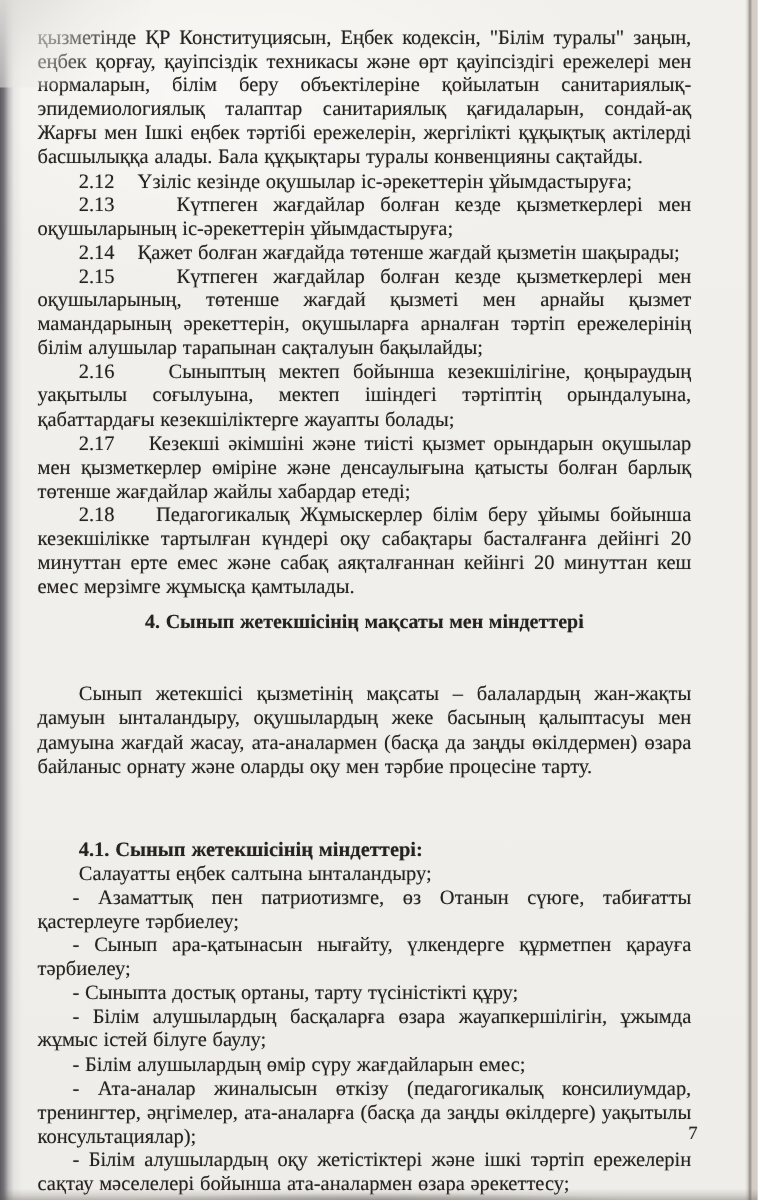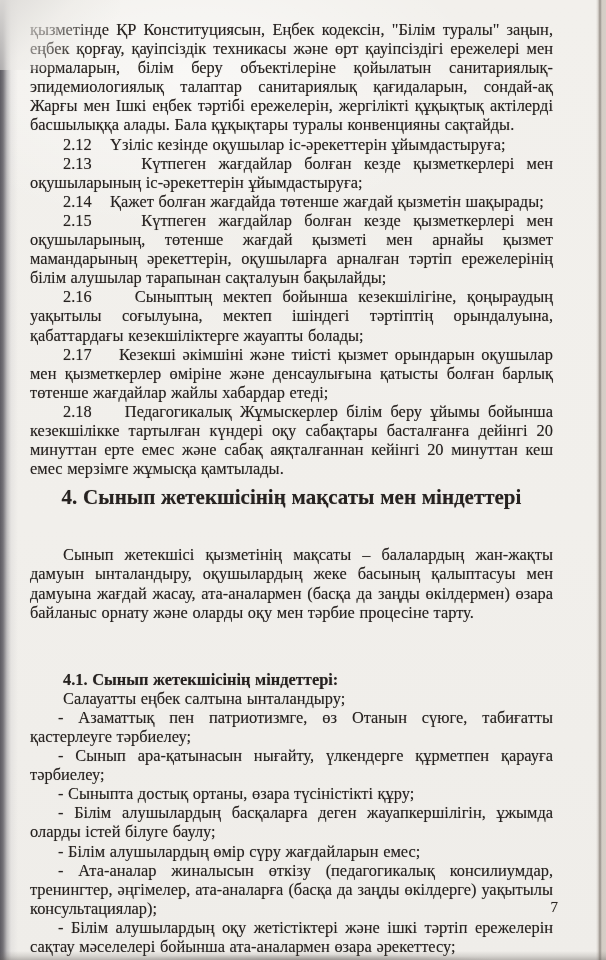--- a/index.html
+++ b/index.html
@@ -48,21 +48,21 @@
     font-size:16.4px;line-height:19.1px;
     text-align:justify;
     word-spacing:0.5px;
     text-shadow:0 0 0.8px rgba(62,54,46,0.45);
   }
   .doc p, .doc h2{margin:0;padding:0;}
   .blk.item, .blk.indent, .blk.bold{text-indent:33px;}
   .blk.dash{text-indent:28px;}
   .blk.bold{font-weight:bold;margin-top:48px;}
   .blk.heading{
-    text-align:center;font-weight:bold;font-size:21px;
+    text-align:center;font-weight:bold;font-size:16px;
     margin:10px 0 38px 0;text-indent:0;
   }
   .pagenum{
     position:absolute;right:48px;top:899px;z-index:2;
     font-size:15px;color:#2b2723;
     text-shadow:0 0 0.8px rgba(62,54,46,0.45);
   }
 </style>
 </head>
 <body>
@@ -82,21 +82,21 @@
       <p class="blk item">2.15&nbsp;&nbsp;&nbsp; Күтпеген жағдайлар болған кезде қызметкерлері мен оқушыларының, төтенше жағдай қызметі мен арнайы қызмет мамандарының әрекеттерін, оқушыларға арналған тәртіп ережелерінің білім алушылар тарапынан сақталуын бақылайды;</p>
       <p class="blk item">2.16&nbsp;&nbsp;&nbsp; Сыныптың мектеп бойынша кезекшілігіне, қоңыраудың уақытылы соғылуына, мектеп ішіндегі тәртіптің орындалуына, қабаттардағы кезекшіліктерге жауапты болады;</p>
       <p class="blk item">2.17&nbsp;&nbsp;&nbsp; Кезекші әкімшіні және тиісті қызмет орындарын оқушылар мен қызметкерлер өміріне және денсаулығына қатысты болған барлық төтенше жағдайлар жайлы хабардар етеді;</p>
       <p class="blk item">2.18&nbsp;&nbsp;&nbsp; Педагогикалық Жұмыскерлер білім беру ұйымы бойынша кезекшілікке тартылған күндері оқу сабақтары басталғанға дейінгі 20 минуттан ерте емес және сабақ аяқталғаннан кейінгі 20 минуттан кеш емес мерзімге жұмысқа қамтылады.</p>
       <h2 class="blk heading">4.  Сынып жетекшісінің мақсаты мен міндеттері</h2>
       <p class="blk indent">Сынып жетекшісі қызметінің мақсаты – балалардың жан-жақты дамуын ынталандыру, оқушылардың жеке басының қалыптасуы мен дамуына жағдай жасау, ата-аналармен (басқа да заңды өкілдермен) өзара байланыс орнату және оларды оқу мен тәрбие процесіне тарту.</p>
       <p class="blk bold">4.1. Сынып жетекшісінің міндеттері:</p>
       <p class="blk indent">Салауатты еңбек салтына ынталандыру;</p>
       <p class="blk dash">- Азаматтық пен патриотизмге, өз Отанын сүюге, табиғатты қастерлеуге тәрбиелеу;</p>
       <p class="blk dash">- Сынып ара-қатынасын нығайту, үлкендерге құрметпен қарауға тәрбиелеу;</p>
-      <p class="blk dash">- Сыныпта достық ортаны, өзара түсіністікті құру;</p>
-      <p class="blk dash">- Білім алушылардың басқаларға деген жауапкершілігін, ұжымда оларды істей білуге баулу;</p>
+      <p class="blk dash">- Сыныпта достық ортаны, тарту түсіністікті құру;</p>
+      <p class="blk dash">- Білім алушылардың басқаларға өзара жауапкершілігін, ұжымда жұмыс істей білуге баулу;</p>
       <p class="blk dash">- Білім алушылардың өмір сүру жағдайларын емес;</p>
       <p class="blk dash">- Ата-аналар жиналысын өткізу (педагогикалық консилиумдар, тренингтер, әңгімелер, ата-аналарға (басқа да заңды өкілдерге) уақытылы консультациялар);</p>
       <p class="blk dash">- Білім алушылардың оқу жетістіктері және ішкі тәртіп ережелерін сақтау мәселелері бойынша ата-аналармен өзара әрекеттесу;</p>
     </div>
 
   <div class="pagenum">7</div>
 </div>
 
 </body></html>

